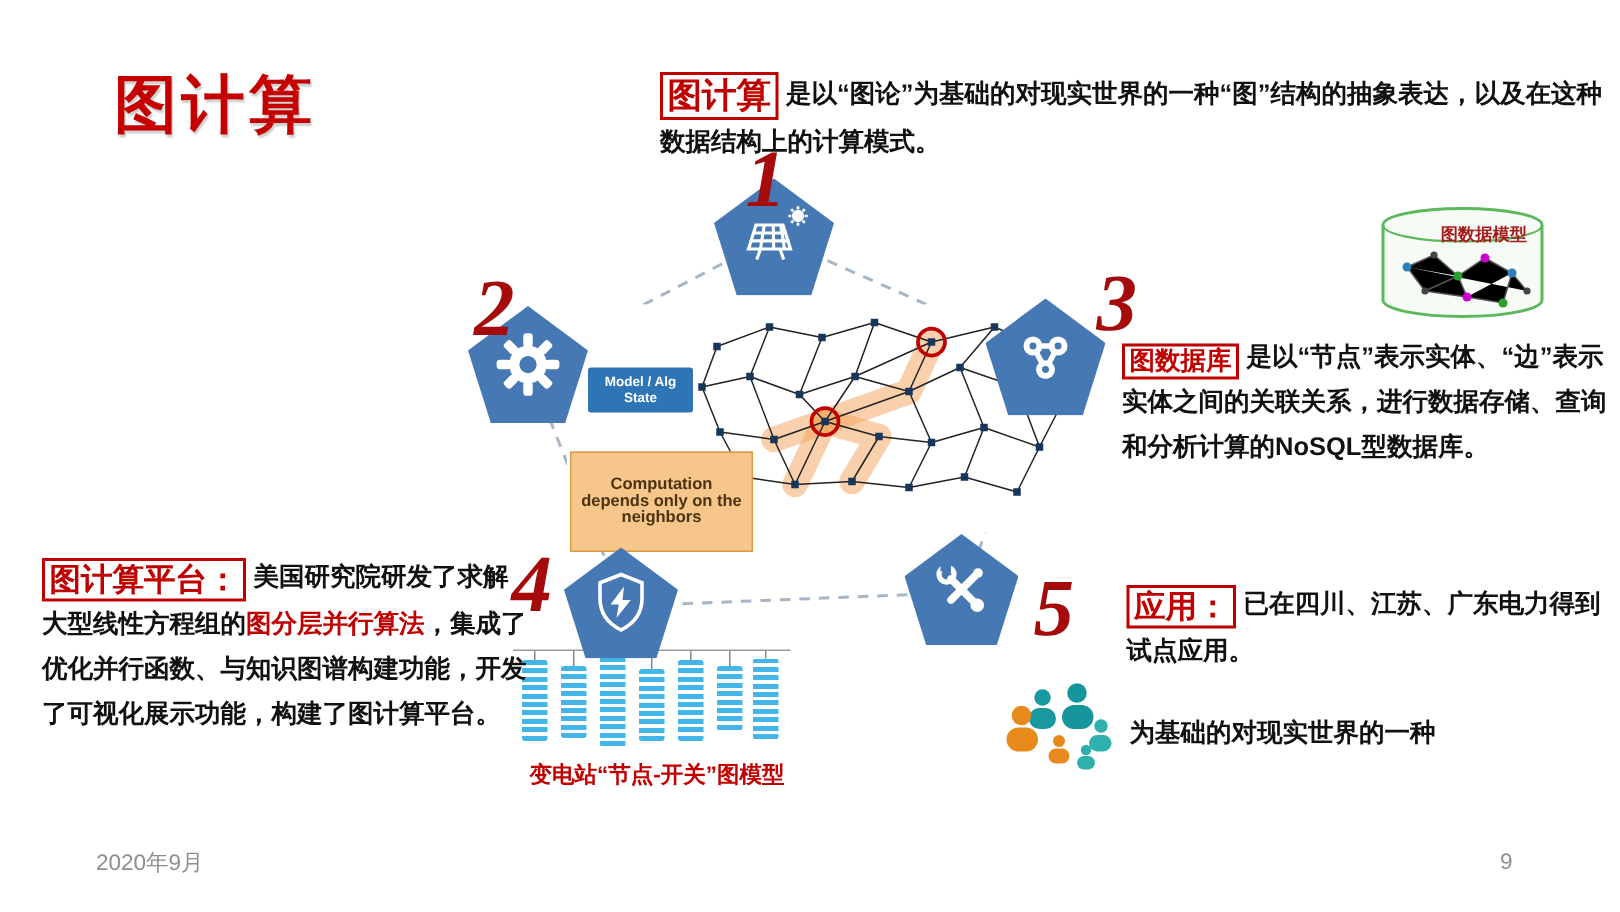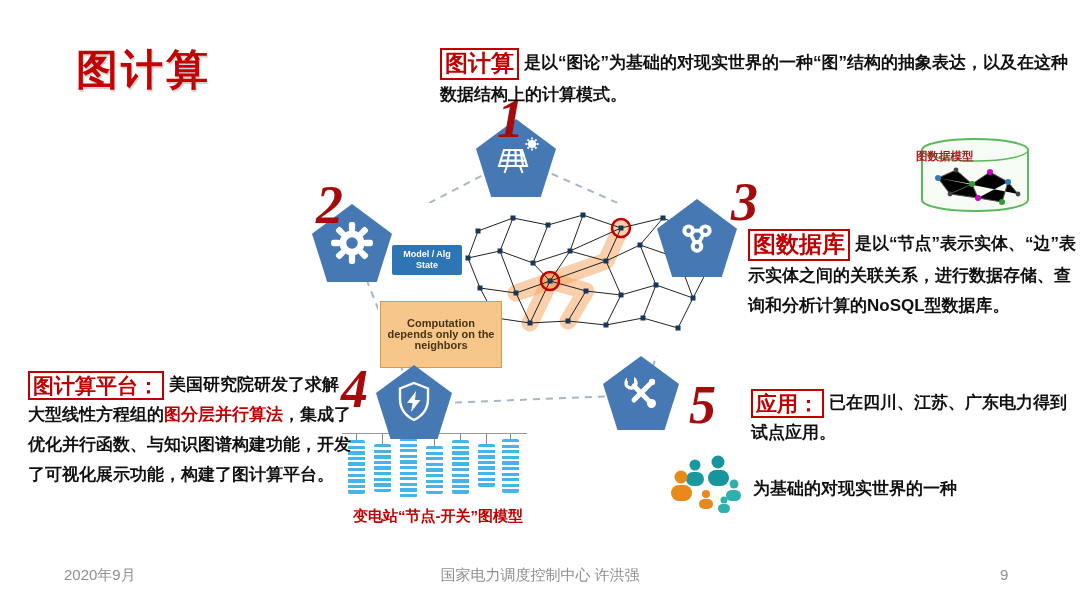--- a/index.html
+++ b/index.html
@@ -10,21 +10,21 @@
   .txt{font-size:17px;line-height:30px;color:#111;font-weight:600;}
   .term-box{display:inline-block;border:2px solid #c00000;color:#c00000;font-weight:bold;
             padding:0 3px;line-height:1.2;margin-right:5px;vertical-align:-3px;background:#fff;}
   .def{position:absolute;left:440px;top:20px;width:628px;z-index:5;margin-top:28px;}
   .def .term-box{font-size:23px;}
   .blk-framework{position:absolute;left:28px;top:186px;width:320px;z-index:5;}
   .blk-framework .term-box{font-size:21px;}
   .blk-platform{position:absolute;left:28px;top:370px;width:324px;z-index:5;}
   .blk-platform .term-box{font-size:21px;}
   .blk-database{position:absolute;left:748px;top:216px;width:330px;z-index:5;}
-  .blk-database .term-box{font-size:23px;margin-top:13px;}
+  .blk-database .term-box{font-size:17px;margin-top:13px;}
   .blk-application{position:absolute;left:751px;top:388px;width:330px;z-index:5;}
   .blk-application .term-box{font-size:21px;}
   .hl-red{color:#c00000;}
   .team-text{position:absolute;left:753px;top:477px;font-size:17px;font-weight:600;color:#111;z-index:5;}
   .num{position:absolute;font-family:"Liberation Serif","DejaVu Serif",serif;font-style:italic;
        font-weight:bold;font-size:54px;color:#a50b0b;z-index:4;}
   .num-1{left:497px;top:88px;}
   .num-2{left:316px;top:174px;}
   .num-3{left:731px;top:171px;}
   .num-4{left:341px;top:358px;}
@@ -44,21 +44,21 @@
   .comp-box{position:absolute;left:2px;top:98px;width:116px;background:#f6c68a;border:1px solid #d89a43;
             color:#4a3310;font-size:11px;font-weight:bold;text-align:center;line-height:11px;padding:16px 2px;}
   .sub{position:absolute;left:336px;top:424px;width:205px;height:90px;z-index:2;}
   .sub-bus{position:absolute;left:6px;right:14px;top:9px;border-top:1.5px solid #999;}
   .ins{position:absolute;top:10px;width:17px;display:flex;flex-direction:column;align-items:center;}
   .stem{width:0;border-left:1.2px solid #888;}
   .stack{width:17px;border-radius:2px;
          background:repeating-linear-gradient(to bottom,#43b5e8 0,#43b5e8 3.3px,rgba(255,255,255,0) 3.3px,rgba(255,255,255,0) 5.6px);}
   .sub-caption{position:absolute;left:333px;top:507px;font-size:15px;font-weight:bold;color:#c00000;z-index:5;margin-left:20px;}
   .cyl{position:absolute;left:916px;top:136px;width:118px;height:80px;z-index:2;}
-  .cyl-label{position:absolute;left:0;right:4px;top:13px;text-align:left;font-size:11.5px;font-weight:bold;color:#a61c1c;}
+  .cyl-label{position:absolute;left:0;right:16px;top:13px;text-align:right;font-size:11.5px;font-weight:bold;color:#a61c1c;}
   .people{position:absolute;left:668px;top:450px;z-index:2;}
   .footer{position:absolute;top:566px;font-size:15px;color:#8f8f8f;z-index:5;}
   .footer-date{left:64px;}
   .footer-center{left:0;width:1080px;text-align:center;}
   .footer-page{left:1000px;}
 </style>
 </head>
 <body>
 
 <div class="slide">
@@ -299,16 +299,15 @@
           <rect x="31" y="49" width="14" height="10" rx="5"></rect>
       </g>
       <g fill="#2fb0ac">
         <circle cx="56" cy="50" r="3.5"></circle>
           <rect x="50" y="54" width="12" height="9" rx="4.5"></rect>
       </g>
     </svg>
   </div>
 
   <div class="footer footer-date">2020年9月</div>
-  <div class="footer footer-center">国家电力调度控制中心 许洪强</div>
   <div class="footer footer-page">9</div>
 
 </div>
 
 </body></html>

